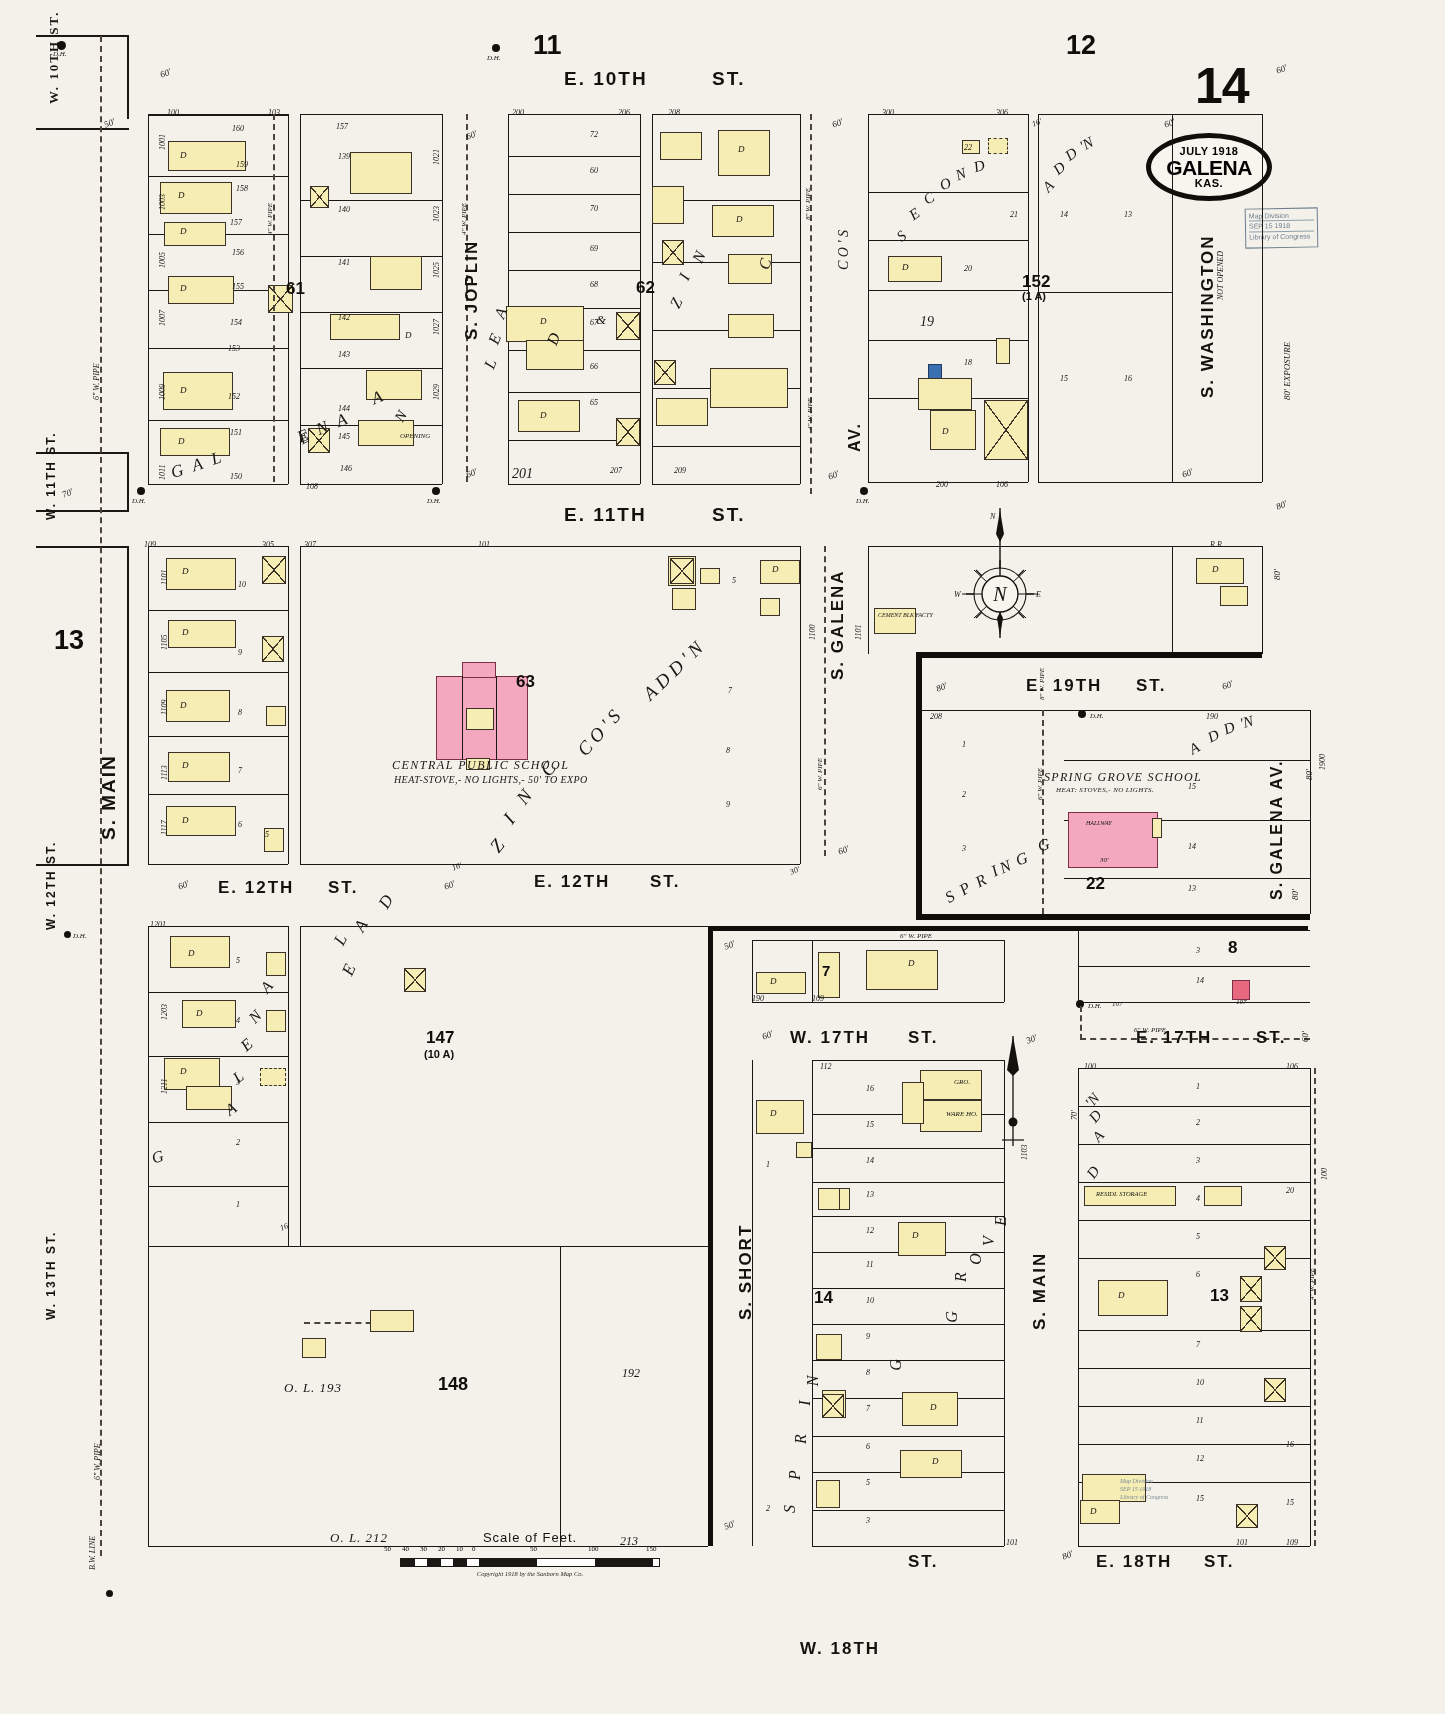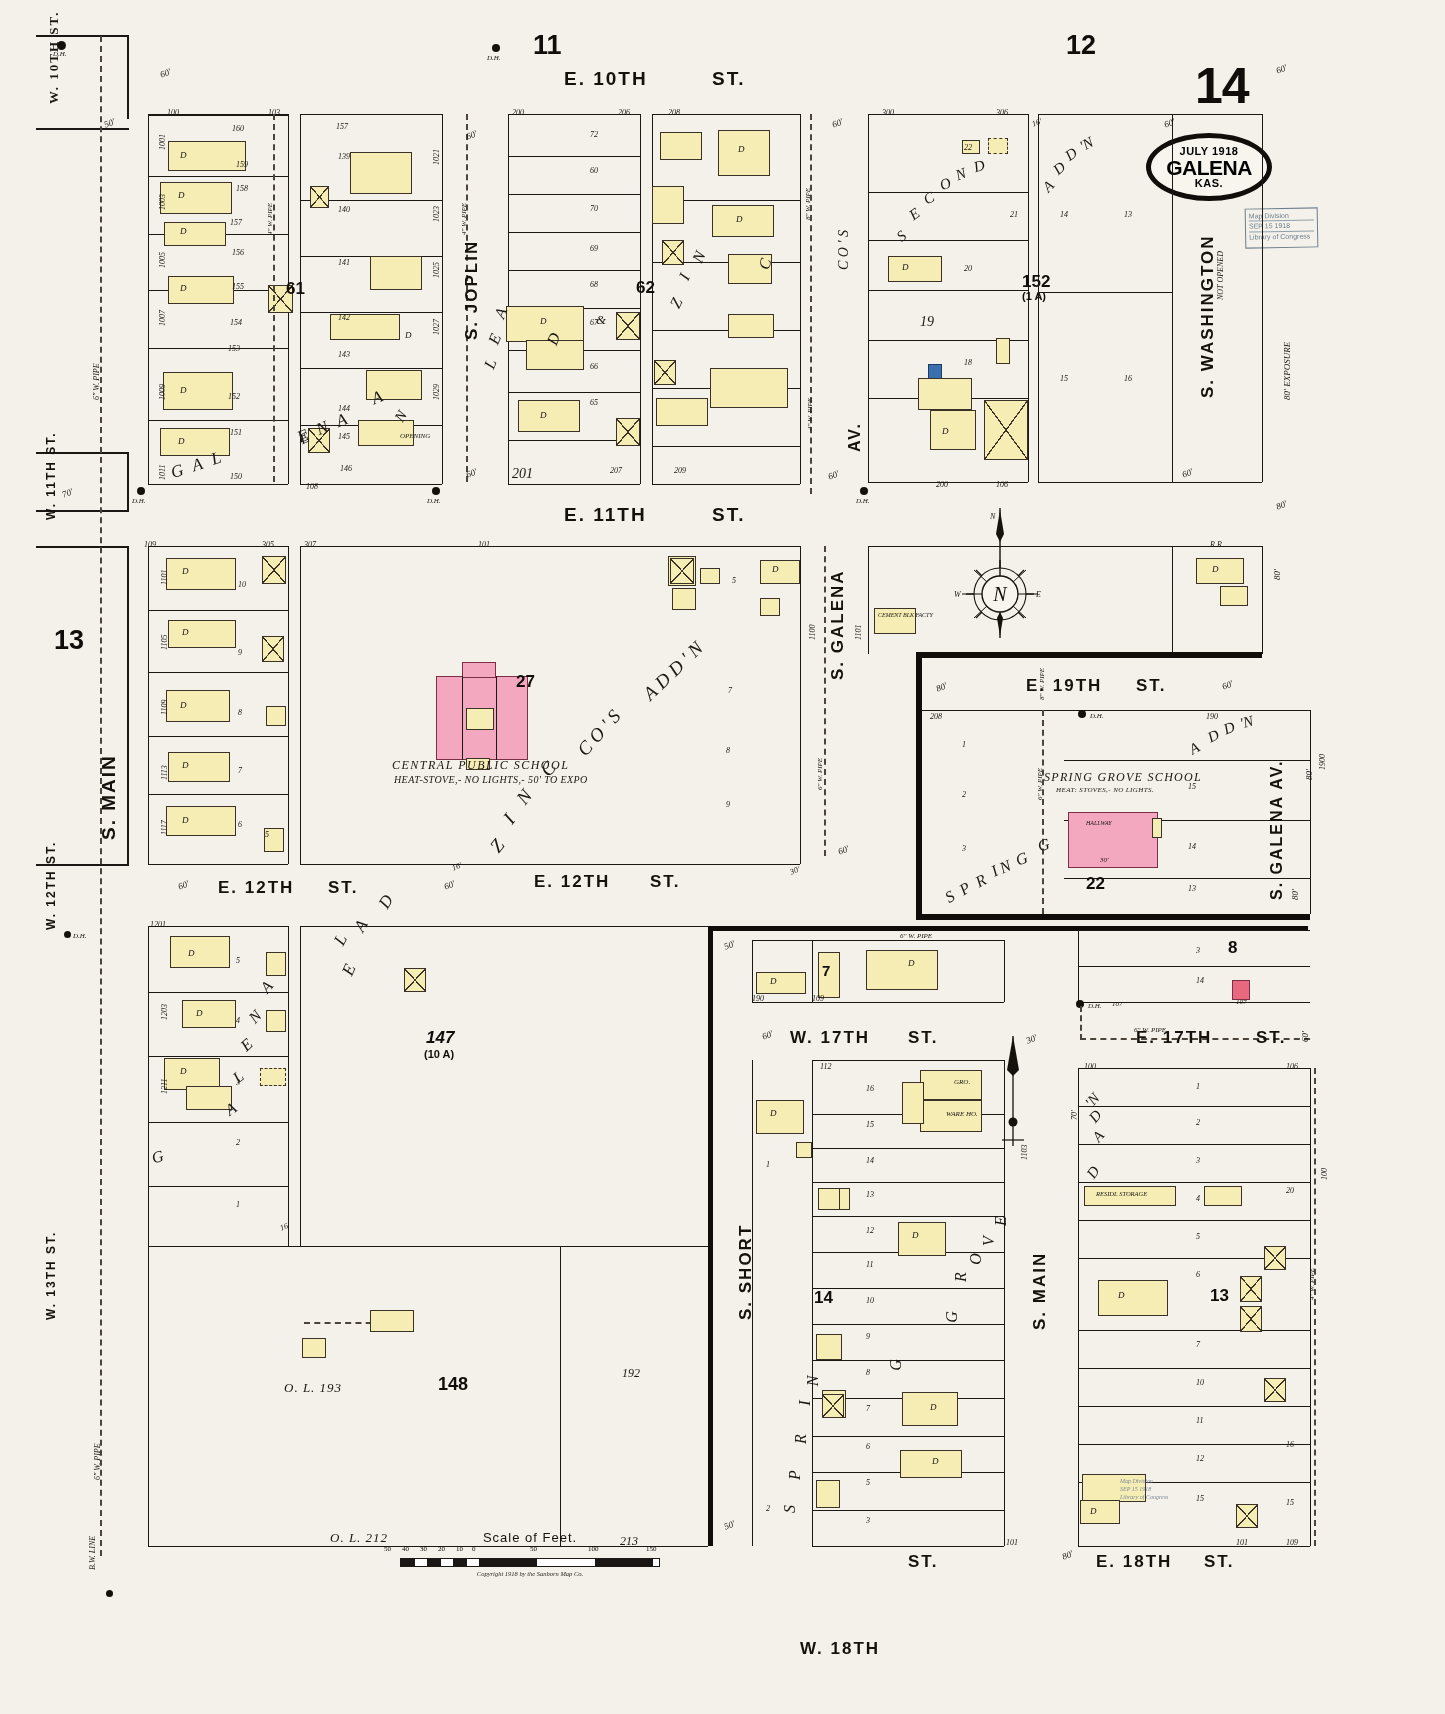--- a/index.html
+++ b/index.html
@@ -418,21 +418,21 @@
   <div class="line vl" style="left:800px;top:546px;height:318px;"></div>
   <div class="line hl" style="left:300px;top:864px;width:500px;"></div>
 
   <div class="bldg pink" style="left:436px;top:676px;width:92px;height:84px;"></div>
   <div class="bldg pink" style="left:462px;top:662px;width:34px;height:16px;"></div>
   <div class="bldg" style="left:466px;top:708px;width:28px;height:22px;"></div>
   <div class="bldg" style="left:466px;top:758px;width:24px;height:12px;"></div>
   <div class="line vl" style="left:462px;top:676px;height:84px;"></div>
   <div class="line vl" style="left:496px;top:676px;height:84px;"></div>
 
-  <div class="lbl blk" style="left:516px;top:672px;font-size:17px;">27</div>
+  <div class="lbl blk" style="left:516px;top:672px;font-size:17px;">63</div>
   <div class="lbl hand" style="left:392px;top:758px;font-size:12px;letter-spacing:1.5px;">CENTRAL PUBLIC SCHOOL</div>
   <div class="lbl hand" style="left:394px;top:774px;font-size:10px;letter-spacing:0.4px;">HEAT-STOVE,- NO LIGHTS,- 50' TO EXPO</div>
 
   <div class="lbl hand" style="left:492px;top:835px;font-size:19px;transform:rotate(-52deg);">Z</div>
   <div class="lbl hand" style="left:506px;top:808px;font-size:19px;transform:rotate(-52deg);">I</div>
   <div class="lbl hand" style="left:518px;top:786px;font-size:19px;transform:rotate(-52deg);">N</div>
   <div class="lbl hand" style="left:542px;top:758px;font-size:19px;transform:rotate(-52deg);">C</div>
   <div class="lbl hand" style="left:572px;top:722px;font-size:19px;transform:rotate(-48deg);">C O ' S</div>
   <div class="lbl hand" style="left:636px;top:660px;font-size:19px;transform:rotate(-44deg);">A D D ' N</div>
 
@@ -606,21 +606,21 @@
   <div class="line hl" style="left:300px;top:926px;width:500px;"></div>
   <div class="line vl" style="left:300px;top:926px;height:320px;"></div>
   <div class="line vl" style="left:560px;top:1246px;height:300px;"></div>
   <div class="line hl" style="left:148px;top:1246px;width:560px;"></div>
   <div class="line vl" style="left:148px;top:1246px;height:300px;"></div>
   <div class="line hl" style="left:148px;top:1546px;width:560px;"></div>
   <div class="line vl" style="left:708px;top:926px;height:620px;"></div>
   <div class="line hl" style="left:300px;top:926px;width:408px;"></div>
 
   <div class="xmark" style="left:404px;top:968px;width:22px;height:24px;"></div>
-  <div class="lbl blk" style="left:426px;top:1028px;font-size:17px;font-style:italic;">147</div>
+  <div class="lbl blk" style="left:426px;top:1028px;font-size:17px;">147</div>
   <div class="lbl blk" style="left:424px;top:1048px;font-size:11px;">(10 A)</div>
   <div class="lbl hand" style="left:280px;top:1222px;font-size:8px;transform:rotate(-22deg);">16'</div>
 
   <div class="pipeh" style="left:304px;top:1322px;width:78px;"></div>
   <div class="bldg" style="left:370px;top:1310px;width:44px;height:22px;"></div>
   <div class="bldg" style="left:302px;top:1338px;width:24px;height:20px;"></div>
   <div class="lbl hand" style="left:284px;top:1380px;font-size:13px;letter-spacing:1px;">O.  L.  193</div>
   <div class="lbl blk" style="left:438px;top:1374px;font-size:18px;">148</div>
   <div class="lbl hand" style="left:622px;top:1366px;font-size:12px;">192</div>
   <div class="lbl hand" style="left:330px;top:1530px;font-size:13px;letter-spacing:1px;">O.  L.  212</div>

